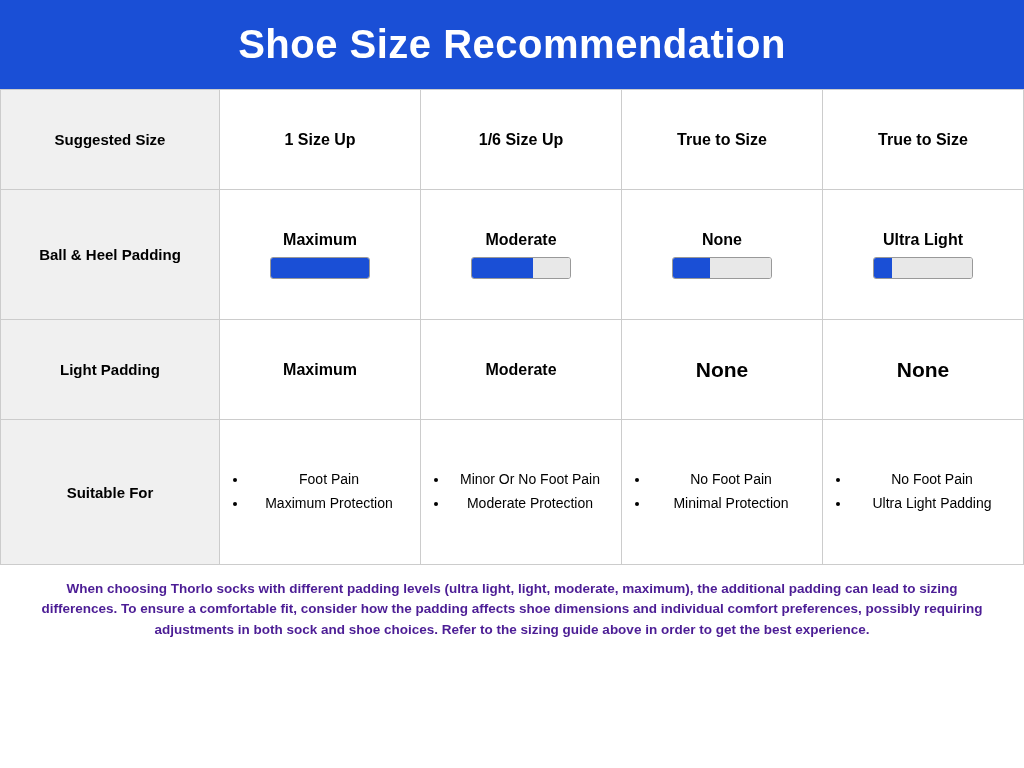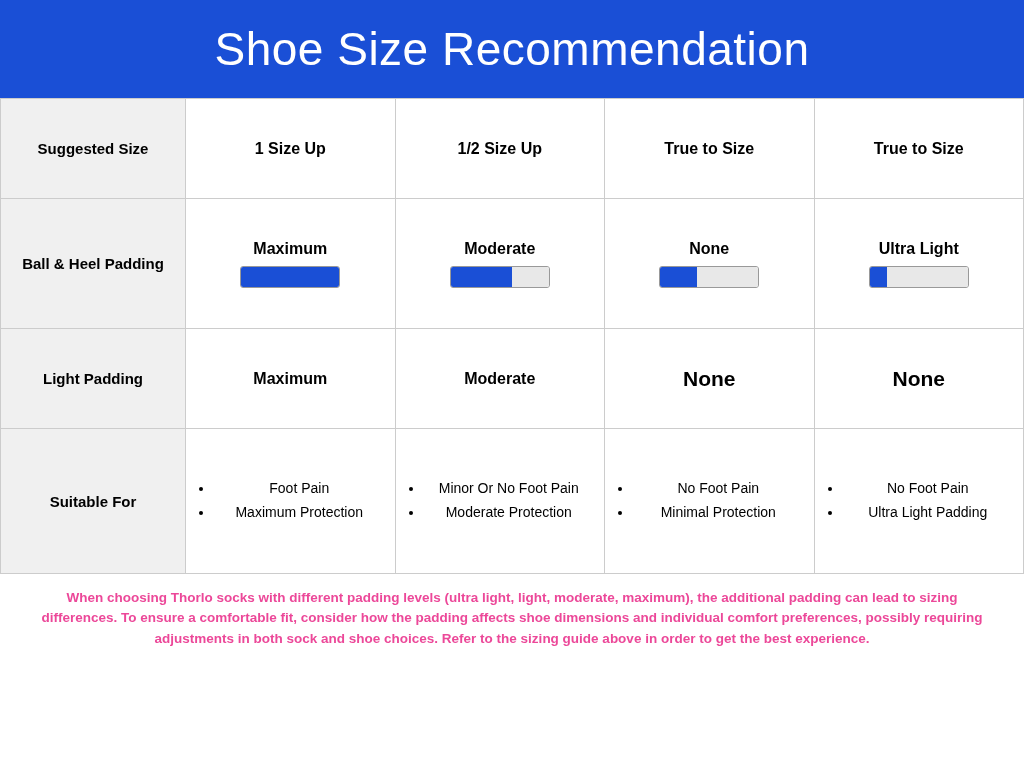--- a/index.html
+++ b/index.html
@@ -11,22 +11,22 @@
       overflow: hidden;
     }
 
     .header {
       background: #1a4fd6;
       padding: 22px 20px;
       text-align: center;
     }
     .header h1 {
       color: #fff;
-      font-size: 46px;
-      font-weight: 400;
+      font-size: 40px;
+      font-weight: 700;
       letter-spacing: 0.5px;
     }
 
     .table-wrapper {
       padding: 0;
     }
 
     table {
       width: 100%;
       border-collapse: collapse;
@@ -38,21 +38,21 @@
       vertical-align: middle;
       padding: 14px 10px;
       text-align: center;
     }
 
     
     td.row-label {
       background: #f0f0f0;
       font-weight: 700;
       font-size: 15px;
-      width: 185px;
+      width: 219px;
       text-align: center;
     }
 
     
     td.data-cell {
       background: #fff;
       font-size: 15px;
       margin-top: 18px;
     }
 
@@ -96,21 +96,21 @@
       font-size: 14px;
       line-height: 1.7;
     }
 
     .footer-note {
       padding: 14px 40px 10px 40px;
       font-size: 13.5px;
       line-height: 1.5;
       text-align: center;
       font-weight: 700;
-      color: #ec4899;
+      color: #4c1d95;
     }
 
     
     .row-suggested td { height: 100px; }
     .row-padding td { height: 130px; }
     .row-arch td { height: 100px; }
     .row-suitable td { height: 145px; }
 
     .none-label {
       font-weight: 700;
@@ -127,21 +127,21 @@
 <div class="table-wrapper">
   <table>
 
     <tbody>
         <tr class="row-suggested">
       <td class="row-label">Suggested Size</td>
       <td class="data-cell">
         <span class="cell-title">1 Size Up</span>
       </td>
       <td class="data-cell">
-        <span class="cell-title">1/2 Size Up</span>
+        <span class="cell-title">1/6 Size Up</span>
       </td>
       <td class="data-cell">
         <span class="cell-title">True to Size</span>
       </td>
       <td class="data-cell">
         <span class="cell-title">True to Size</span>
       </td>
     </tr>
 
     <tr class="row-padding">

